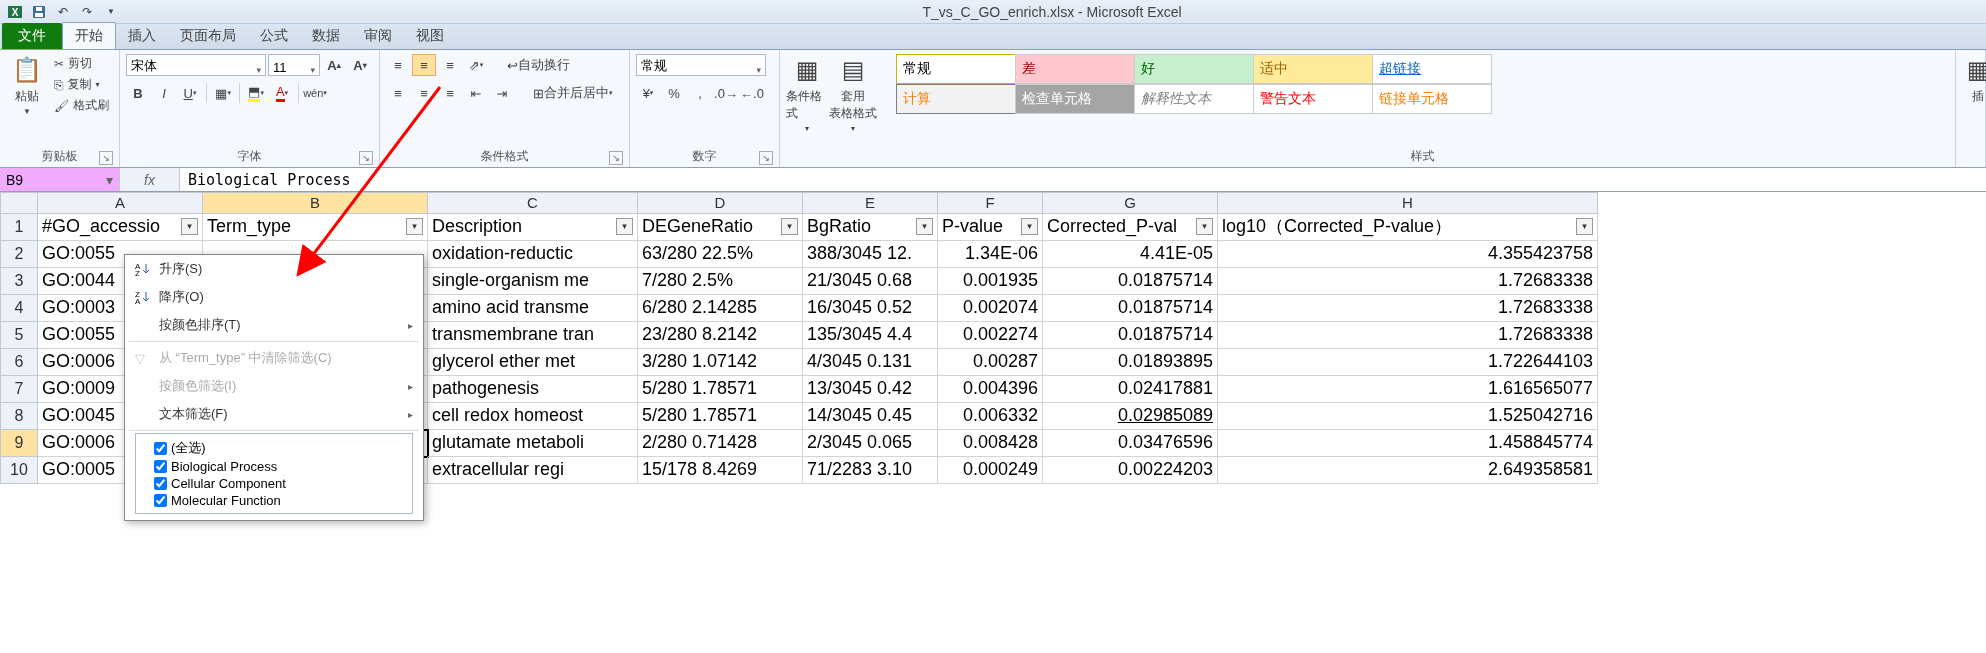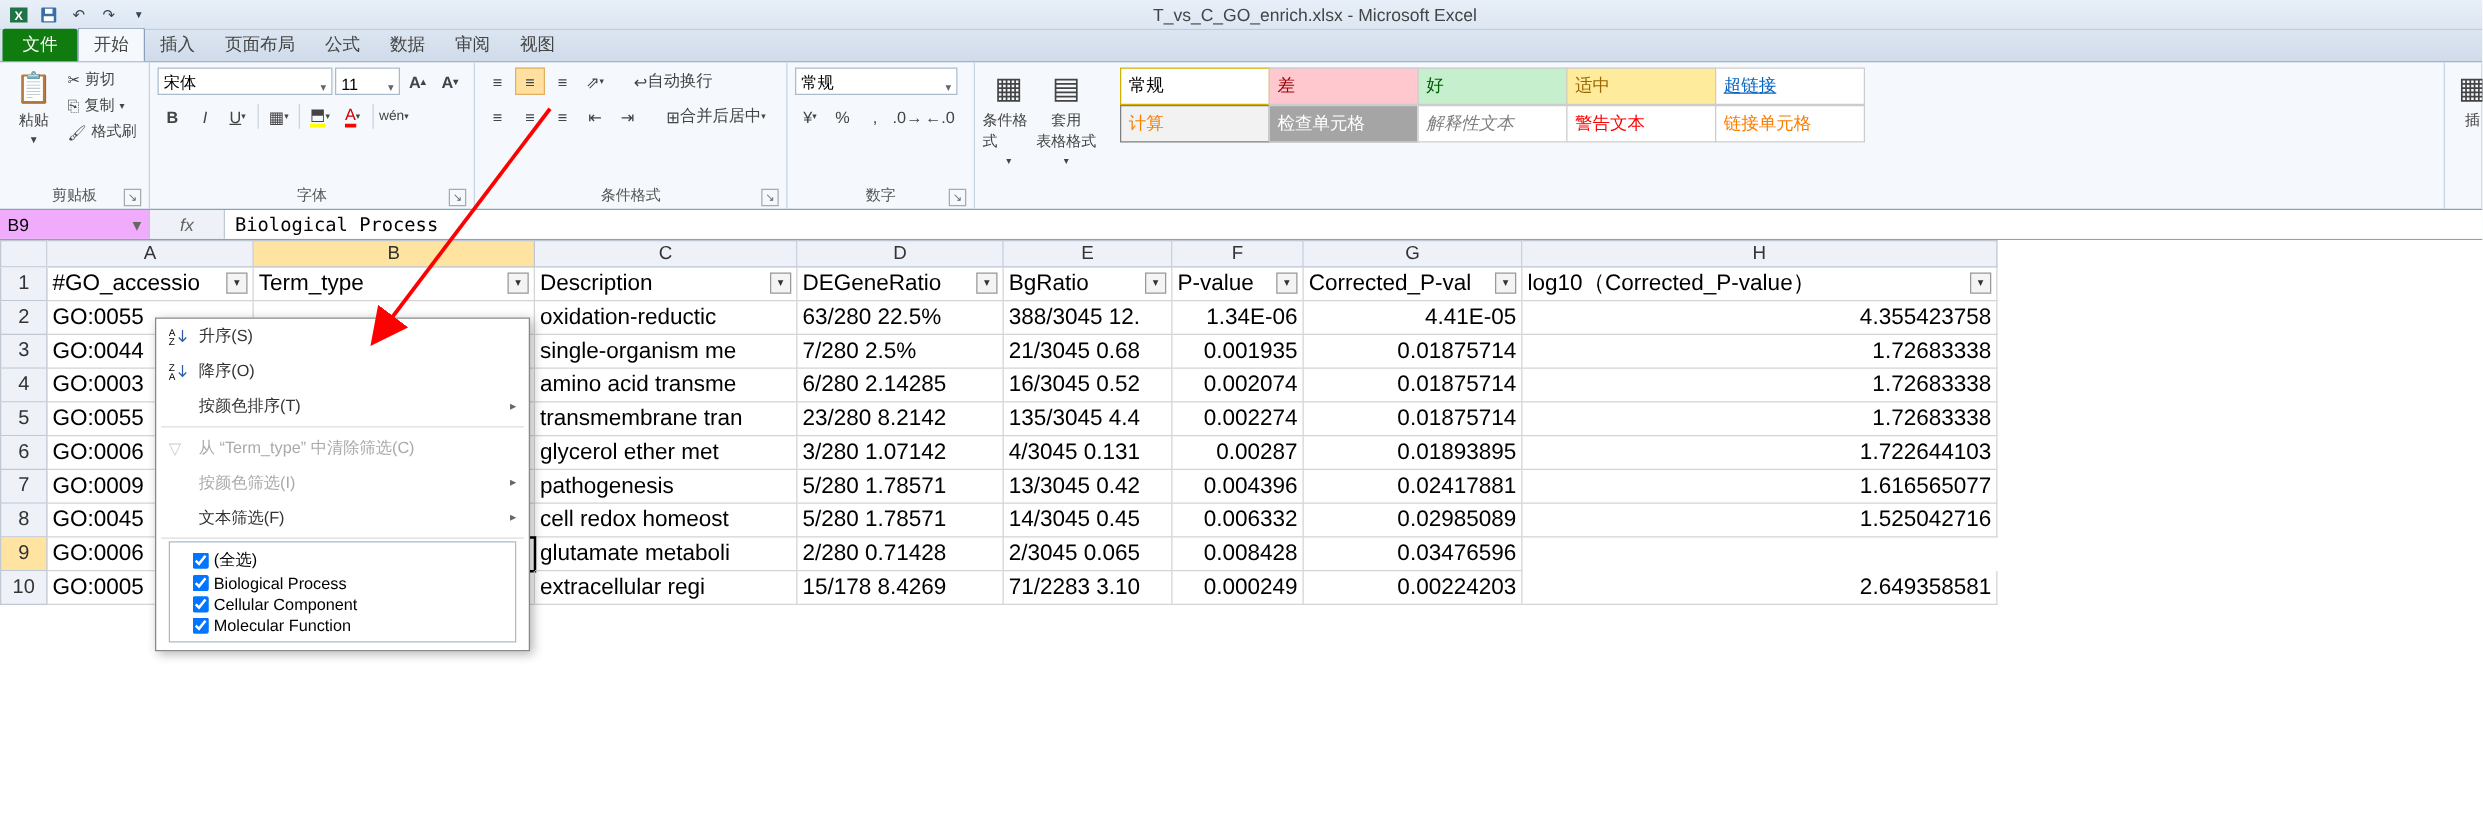--- a/index.html
+++ b/index.html
@@ -260,20 +260,21 @@
           <div class="style-cell" style="background: rgb(255, 255, 255); color: rgb(5, 99, 193); text-decoration: underline;">超链接</div>
         </div>
       <div class="style-gallery" id="styles-row2">
           <div class="style-cell" style="background: rgb(242, 242, 242); color: rgb(250, 125, 0); border-color: rgb(127, 127, 127);">计算</div>
           <div class="style-cell" style="background: rgb(165, 165, 165); color: rgb(255, 255, 255);">检查单元格</div>
           <div class="style-cell" style="background: rgb(255, 255, 255); color: rgb(127, 127, 127); font-style: italic;">解释性文本</div>
           <div class="style-cell" style="background: rgb(255, 255, 255); color: rgb(255, 0, 0);">警告文本</div>
           <div class="style-cell" style="background: rgb(255, 255, 255); color: rgb(250, 125, 0);">链接单元格</div>
         </div>
     </div>
+    <div class="rgroup-label"><span>样式</span></div>
   </div>
   <div class="rgroup" style="width:30px;">
      <div class="rgroup-body">
         <div class="big-btn">
           <div class="ico">▦</div>
           <span>插</span>
         </div>
       </div>
      <div class="rgroup-label"></div>
   </div>
@@ -383,32 +384,33 @@
         <div class="cell num" style="width: 380px;">1.616565077</div>
       </div>
       <div class="row">
         <div class="rowhdr">8</div>
         <div class="cell" style="width: 165px;">GO:0045</div>
         <div class="cell" style="width: 225px;"></div>
         <div class="cell" style="width: 210px;">cell redox homeost</div>
         <div class="cell" style="width: 165px;">5/280 1.78571</div>
         <div class="cell" style="width: 135px;">14/3045 0.45</div>
         <div class="cell num" style="width: 105px;">0.006332</div>
-        <div class="cell num" style="width: 175px;">0.02985089</div>
+        <div class="cell num" style="width: 175px; text-decoration: underline;">0.02985089</div>
         <div class="cell num" style="width: 380px;">1.525042716</div>
       </div>
       <div class="row">
         <div class="rowhdr sel">9</div>
         <div class="cell" style="width: 165px;">GO:0006</div>
         <div class="cell" style="width: 225px; background: rgb(255, 255, 255); outline: rgb(0, 0, 0) solid 2px; outline-offset: -1px;"></div>
         <div class="cell" style="width: 210px;">glutamate metaboli</div>
         <div class="cell" style="width: 165px;">2/280 0.71428</div>
         <div class="cell" style="width: 135px;">2/3045 0.065</div>
         <div class="cell num" style="width: 105px;">0.008428</div>
         <div class="cell num" style="width: 175px;">0.03476596</div>
+        <div class="cell num" style="width: 380px;">1.458845774</div>
       </div>
       <div class="row">
         <div class="rowhdr">10</div>
         <div class="cell" style="width: 165px;">GO:0005</div>
         <div class="cell" style="width: 225px;"></div>
         <div class="cell" style="width: 210px;">extracellular regi</div>
         <div class="cell" style="width: 165px;">15/178 8.4269</div>
         <div class="cell" style="width: 135px;">71/2283 3.10</div>
         <div class="cell num" style="width: 105px;">0.000249</div>
         <div class="cell num" style="width: 175px;">0.00224203</div>

